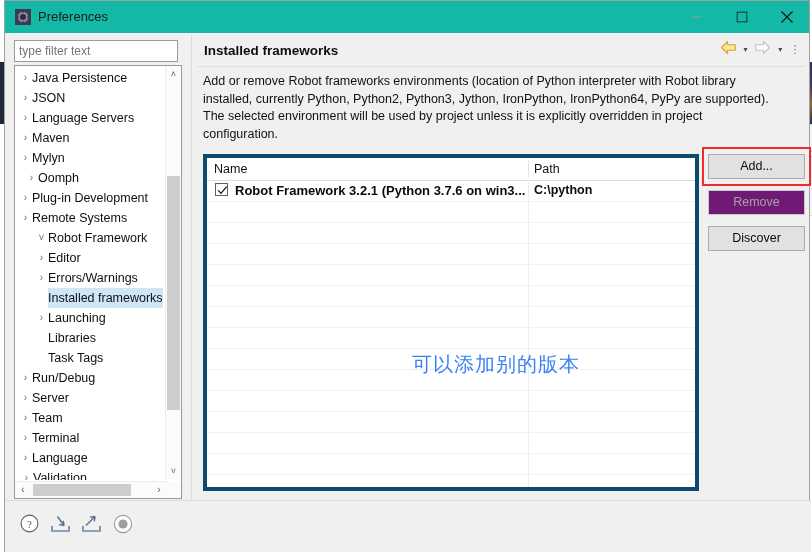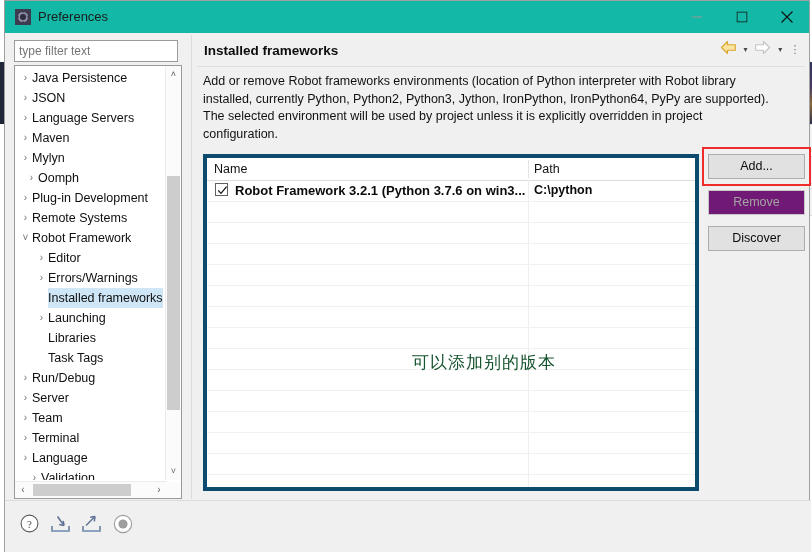--- a/index.html
+++ b/index.html
@@ -83,21 +83,21 @@
   #hdr-divider{position:absolute;left:321px;top:2px;width:1px;height:18px;background:#e3e3e3;}
   .grid-row{position:absolute;left:0;width:494px;height:1px;background:#f1f1f1;}
   #row0{position:absolute;left:0;top:22px;width:494px;height:21px;}
   #row0 .chk{position:absolute;left:8px;top:3px;width:13px;height:13px;border:1px solid #606060;
      background:#fff;box-sizing:border-box;}
   #row0 .chk svg{position:absolute;left:1px;top:1px;}
   #row0 .cell-name{position:absolute;left:28px;top:0;height:21px;line-height:21px;
      font-size:13px;font-weight:bold;color:#0b0b0b;white-space:nowrap;}
   #row0 .cell-path{position:absolute;left:327px;top:0;height:21px;line-height:21px;
      font-size:12.5px;font-weight:bold;color:#0b0b0b;white-space:nowrap;}
-  #annotation{position:absolute;left:205px;top:193px;font-size:17px;color:#14532d;
+  #annotation{position:absolute;left:205px;top:193px;font-size:20px;color:#3b82f6;
      font-family:"DejaVu Sans",sans-serif;white-space:nowrap;letter-spacing:1px;}
   
   .sidebtn{position:absolute;left:511px;width:97px;height:25px;background:#e1e1e1;
      border:1px solid #adadad;box-sizing:border-box;text-align:center;line-height:23px;
      font-size:12.5px;color:#0b0b0b;font-family:"Liberation Sans",sans-serif;cursor:default;}
   .sidebtn.disabled{color:#a3a3a3;background:#701a75;border-color:#c8c8c8;}
   #btn-add{top:119px;}
   #btn-remove{top:155px;}
   #btn-discover{top:191px;}
   #add-highlight{position:absolute;left:505px;top:112px;width:109px;height:39px;
@@ -157,33 +157,33 @@
   <div id="tree-panel">
     <div id="tree-clip">
         <div class="tree-item" style="top: 2px; padding-left: 4px;"><span class="tw">›</span><span class="lbl">Java Persistence</span></div>
         <div class="tree-item" style="top: 22px; padding-left: 4px;"><span class="tw">›</span><span class="lbl">JSON</span></div>
         <div class="tree-item" style="top: 42px; padding-left: 4px;"><span class="tw">›</span><span class="lbl">Language Servers</span></div>
         <div class="tree-item" style="top: 62px; padding-left: 4px;"><span class="tw">›</span><span class="lbl">Maven</span></div>
         <div class="tree-item" style="top: 82px; padding-left: 4px;"><span class="tw">›</span><span class="lbl">Mylyn</span></div>
         <div class="tree-item" style="top: 102px; padding-left: 10px;"><span class="tw">›</span><span class="lbl">Oomph</span></div>
         <div class="tree-item" style="top: 122px; padding-left: 4px;"><span class="tw">›</span><span class="lbl">Plug-in Development</span></div>
         <div class="tree-item" style="top: 142px; padding-left: 4px;"><span class="tw">›</span><span class="lbl">Remote Systems</span></div>
-        <div class="tree-item" style="top: 162px; padding-left: 4px;"><span class="tw">˅</span><span class="lbl">Robot Framework</span></div>
+        <div class="tree-item" style="top: 162px; padding-left: 20px;"><span class="tw">˅</span><span class="lbl">Robot Framework</span></div>
         <div class="tree-item" style="top: 182px; padding-left: 20px;"><span class="tw">›</span><span class="lbl">Editor</span></div>
         <div class="tree-item" style="top: 202px; padding-left: 20px;"><span class="tw">›</span><span class="lbl">Errors/Warnings</span></div>
         <div class="tree-item sel" style="top: 222px; padding-left: 20px;"><span class="tw none"></span><span class="lbl">Installed frameworks</span></div>
         <div class="tree-item" style="top: 242px; padding-left: 20px;"><span class="tw">›</span><span class="lbl">Launching</span></div>
         <div class="tree-item" style="top: 262px; padding-left: 20px;"><span class="tw none"></span><span class="lbl">Libraries</span></div>
         <div class="tree-item" style="top: 282px; padding-left: 20px;"><span class="tw none"></span><span class="lbl">Task Tags</span></div>
         <div class="tree-item" style="top: 302px; padding-left: 4px;"><span class="tw">›</span><span class="lbl">Run/Debug</span></div>
         <div class="tree-item" style="top: 322px; padding-left: 4px;"><span class="tw">›</span><span class="lbl">Server</span></div>
         <div class="tree-item" style="top: 342px; padding-left: 4px;"><span class="tw">›</span><span class="lbl">Team</span></div>
         <div class="tree-item" style="top: 362px; padding-left: 4px;"><span class="tw">›</span><span class="lbl">Terminal</span></div>
         <div class="tree-item" style="top: 382px; padding-left: 4px;"><span class="tw">›</span><span class="lbl">Language</span></div>
-        <div class="tree-item" style="top: 402px; padding-left: 5px; margin-left: 8px;"><span class="tw">›</span><span class="lbl">Validation</span></div>
+        <div class="tree-item" style="top: 402px; padding-left: 5px;"><span class="tw">›</span><span class="lbl">Validation</span></div>
       </div>
 
     <div id="tree-vsb">
       <div class="arrow up">˄</div>
       <div id="tree-vthumb"></div>
       <div class="arrow dn">˅</div>
     </div>
 
     <div id="tree-hsb">
       <div class="arrow lf">‹</div>

